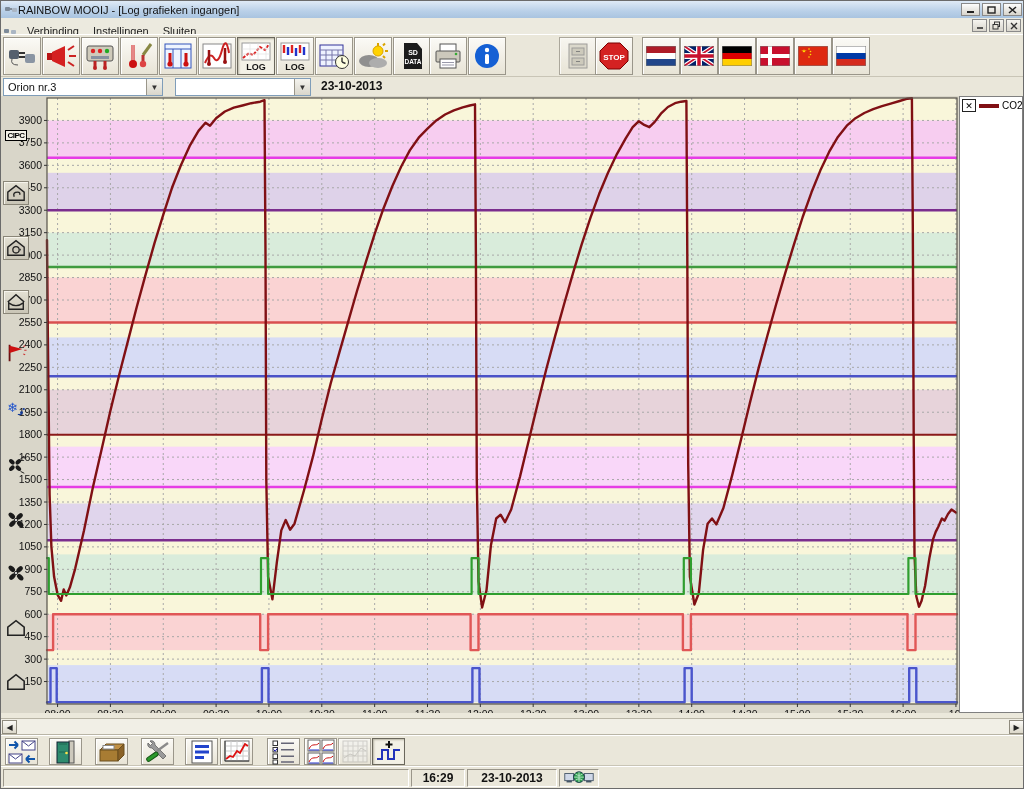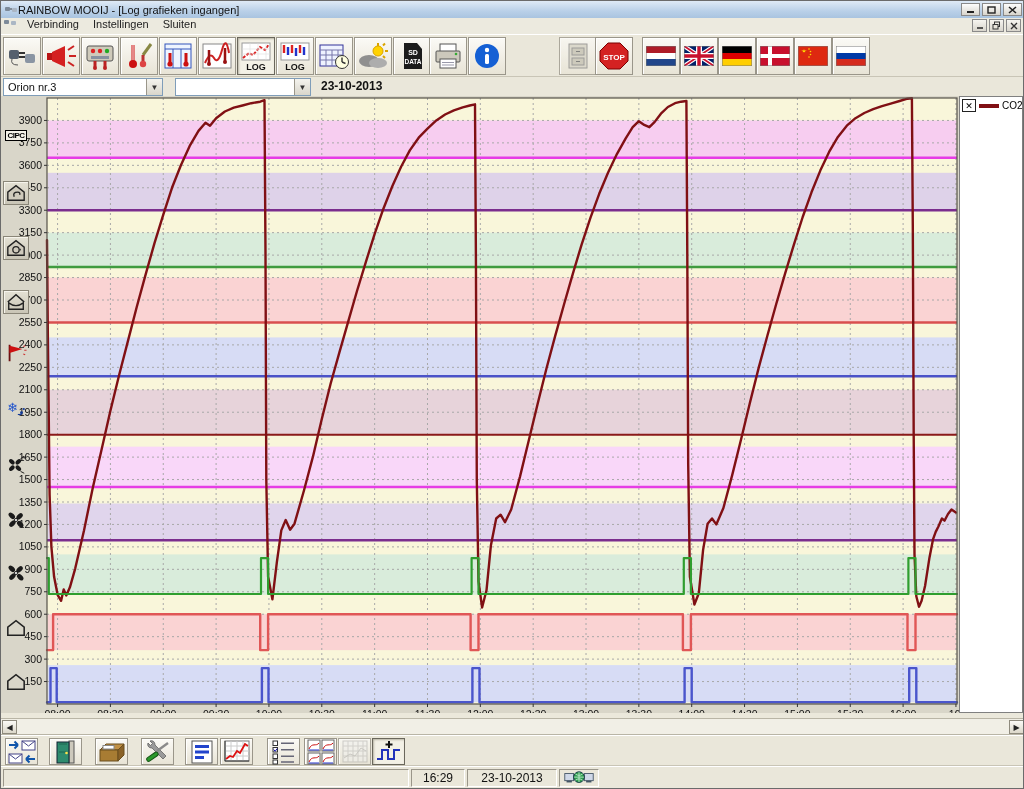--- a/index.html
+++ b/index.html
@@ -2,21 +2,21 @@
 <html><head>
 <meta charset="utf-8">
 <style>
   html,body{margin:0;padding:0;background:#9aa7b8;}
   *{box-sizing:border-box;font-family:"Liberation Sans","DejaVu Sans",sans-serif;}
   .win{position:relative;width:1024px;height:789px;background:#ebe8db;border:1px solid #6b6b6b;overflow:hidden;}
   .titlebar{position:absolute;left:0;top:0;width:1024px;height:17px;background:linear-gradient(#dfeaf6,#b9d0e8 60%,#a9c4e0);display:flex;align-items:center;font-size:11px;color:#111;}
   .titlebar .ttl{white-space:nowrap;}
   .winbtns{position:absolute;right:3px;top:2px;display:flex;gap:2px;}
   .wbtn{width:19px;height:13px;background:linear-gradient(#fdfdfd,#d8d5cc);border:1px solid #8a8a8a;display:flex;align-items:center;justify-content:center;}
-  .menubar{position:absolute;left:0;top:17px;width:1024px;height:20px;background:#eceadf;border-bottom:1px solid #d2cfc2;display:flex;align-items:flex-start;font-size:11px;color:#222;}
+  .menubar{position:absolute;left:0;top:17px;width:1024px;height:20px;background:#eceadf;border-bottom:1px solid #d2cfc2;display:flex;align-items:flex-end;font-size:11px;color:#222;}
   .menuitem{padding:1px 7px;cursor:default;}
   .mdibtns{position:absolute;right:4px;top:1px;display:flex;gap:2px;}
   .mdibtn{width:15px;height:13px;background:linear-gradient(#f6f5f0,#d8d5cc);border:1px solid #8a8a8a;display:flex;align-items:center;justify-content:center;}
   .toolbar{position:absolute;left:0;width:1024px;background:#eae7da;}
   .tbtop{top:33px;height:43px;border-top:1px solid #fff;border-bottom:1px solid #c9c5b6;}
   .tbbot{top:734px;height:31px;border-top:1px solid #fff;border-bottom:1px solid #c9c5b6;}
   .tbtn{position:absolute;background:linear-gradient(#fbfaf6,#e8e4d6);border:1px solid #9a968a;box-shadow:inset 1px 1px 0 #fff;display:flex;align-items:center;justify-content:center;}
   .tbtn.active{background:#f3f1e6;border:1px solid #6a675c;box-shadow:inset 1px 1px 2px #b7b3a4;}
   .tbtn.disabled{opacity:.78;}
   .filterrow{position:absolute;left:0;top:76px;width:1024px;height:19px;background:#eae7da;font-size:11px;}
@@ -28,21 +28,21 @@
   .legend{position:absolute;left:958px;top:0;width:64px;height:617px;background:#fff;border:1px solid #808080;}
   .legclose{position:absolute;left:2px;top:2px;width:14px;height:13px;border:1px solid #222;background:#fff;display:flex;align-items:center;justify-content:center;font-size:9px;font-weight:bold;color:#000;}
   .legrow{position:absolute;left:19px;top:3px;display:flex;align-items:center;gap:3px;font-size:10px;color:#000;}
   .legswatch{width:20px;height:4px;}
   .sideicon{position:absolute;width:26px;height:24px;display:flex;align-items:center;justify-content:center;}
   .sideicon.btnlike{background:linear-gradient(#e4e1d4,#c9c5b6);border:1px solid #8a8678;box-shadow:inset 1px 1px 0 #f6f4ec;}
   .cipc{font-size:8px;font-weight:bold;border:1px solid #000;background:#f4f2e8;padding:0 1px;color:#000;letter-spacing:-.5px;}
   .hscroll{position:absolute;left:0;top:717px;width:1024px;height:17px;background:#f1efe6;border-top:1px solid #b9b5a6;border-bottom:1px solid #b9b5a6;}
   .sarrow{position:absolute;top:1px;width:15px;height:14px;background:linear-gradient(#fbfaf6,#dcd8ca);border:1px solid #8f8b7e;display:flex;align-items:center;justify-content:center;font-size:8px;color:#222;}
   .statusbar{position:absolute;left:0;top:765px;width:1024px;height:22px;background:#eae7da;border-top:1px solid #fff;font-size:12px;color:#111;}
-  .spanel{position:absolute;top:2px;height:18px;border:1px solid #9a968a;border-right-color:#fff;border-bottom-color:#fff;display:flex;align-items:center;justify-content:center;font-weight:normal;}
+  .spanel{position:absolute;top:2px;height:18px;border:1px solid #9a968a;border-right-color:#fff;border-bottom-color:#fff;display:flex;align-items:center;justify-content:center;font-weight:bold;}
   .bottomedge{position:absolute;left:0;top:787px;width:1024px;height:2px;background:#2c2c2c;}
   svg text{font-family:"Liberation Sans","DejaVu Sans",sans-serif;}
 </style>
 </head>
 <body>
 
 <div class="win">
 
   <div class="titlebar">
     <span style="margin-left:3px;display:inline-flex;">

